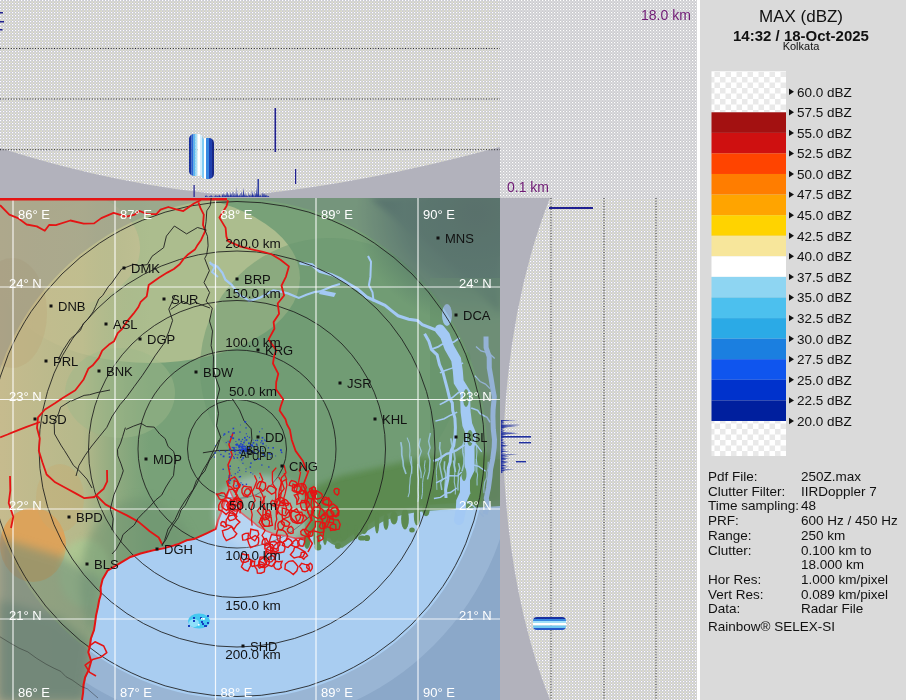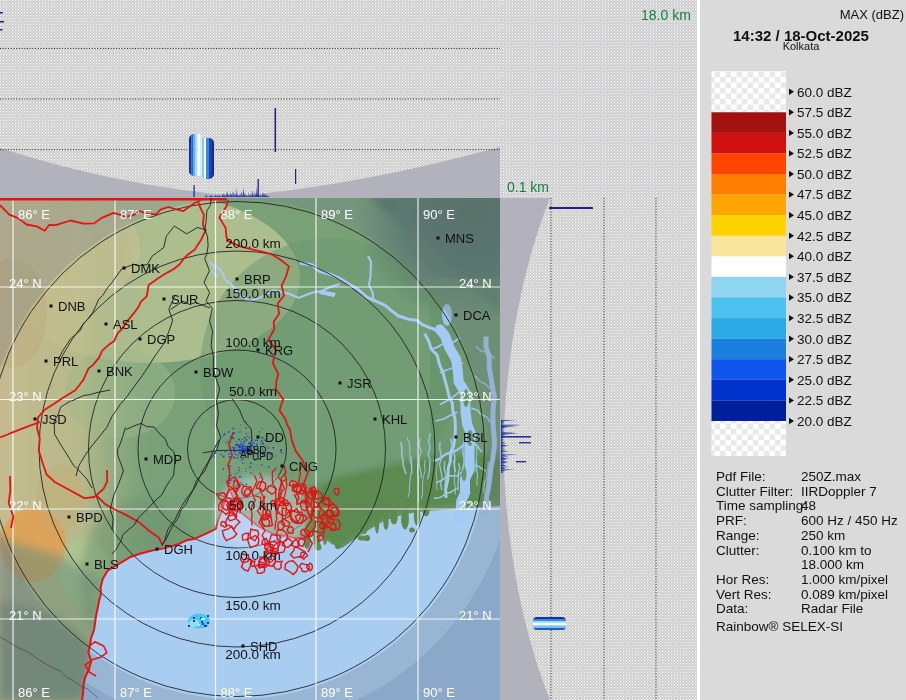--- a/index.html
+++ b/index.html
@@ -1,23 +1,23 @@
 <!DOCTYPE html>
 <html><head><meta charset="utf-8"><style>
 html,body{margin:0;padding:0;width:906px;height:700px;overflow:hidden;
  font-family:"Liberation Sans", sans-serif;background:#dadada;}
 #stage{position:relative;width:906px;height:700px;}
 .abs{position:absolute;}
 #corner{left:500px;top:0;width:198px;height:198px;background:#d6d6d4;}
 #panel{left:698px;top:0;width:208px;height:700px;background:#dadada;}
 #panel .t{position:absolute;width:206px;text-align:center;color:#111;}
 .irow{position:absolute;left:10px;width:196px;font-size:13.5px;color:#111;}
-.il{position:absolute;left:8px;}
+.il{position:absolute;left:0;}
 .iv{position:absolute;left:93px;}
-.ktxt{position:absolute;font-size:14px;color:#15803d;}
+.ktxt{position:absolute;font-size:14px;color:#701a75;}
 </style></head><body>
 <div id="stage">
 <svg class="abs" width="0" height="0">
       <defs>
 <pattern id="dz1" width="3" height="3" patternUnits="userSpaceOnUse">
 <rect width="3" height="3" fill="#c9c9d2"></rect>
           <rect width="1.2" height="1.2" fill="#ffffff"></rect>
 <rect x="1.5" y="1.5" width="1.2" height="1.2" fill="#f6f6c6"></rect>
 </pattern>
 <pattern id="dz2" width="3" height="3" patternUnits="userSpaceOnUse">
@@ -660,21 +660,21 @@
 <rect x="33" y="423" width="33" height="2" fill="#a0e0f8"></rect>
 <rect x="33" y="425" width="33" height="2.5" fill="#ffffff"></rect>
 <rect x="33" y="427.5" width="33" height="2.5" fill="#70c8f0"></rect>
 <rect x="33" y="430" width="33" height="2" fill="#2858c8"></rect>
 </g>
         </g>
 </svg></div>
 <div class="ktxt" style="left:507px;top:179px;">0.1 km</div>
 <div class="ktxt" style="left:641px;top:7px;">18.0 km</div>
 <div class="abs" id="panel">
- <div class="t" style="top:7px;font-size:13px;text-align:right;">MAX (dBZ)</div>
+ <div class="t" style="top:7px;font-size:17px;">MAX (dBZ)</div>
  <div class="t" style="top:27px;font-size:15px;font-weight:bold;">14:32 / 18-Oct-2025</div>
  <div class="t" style="top:40px;font-size:11px;">Kolkata</div>
  <div class="abs" style="left:0;top:0;"><svg width="206" height="700" viewBox="0 0 206 700">
 <defs>
             <pattern id="chk" width="11" height="11" patternUnits="userSpaceOnUse">
 <rect width="11" height="11" fill="#ffffff"></rect>
               <rect width="5.5" height="5.5" fill="#e9e9e9"></rect>
 <rect x="5.5" y="5.5" width="5.5" height="5.5" fill="#e9e9e9"></rect>
             </pattern>
           </defs>

